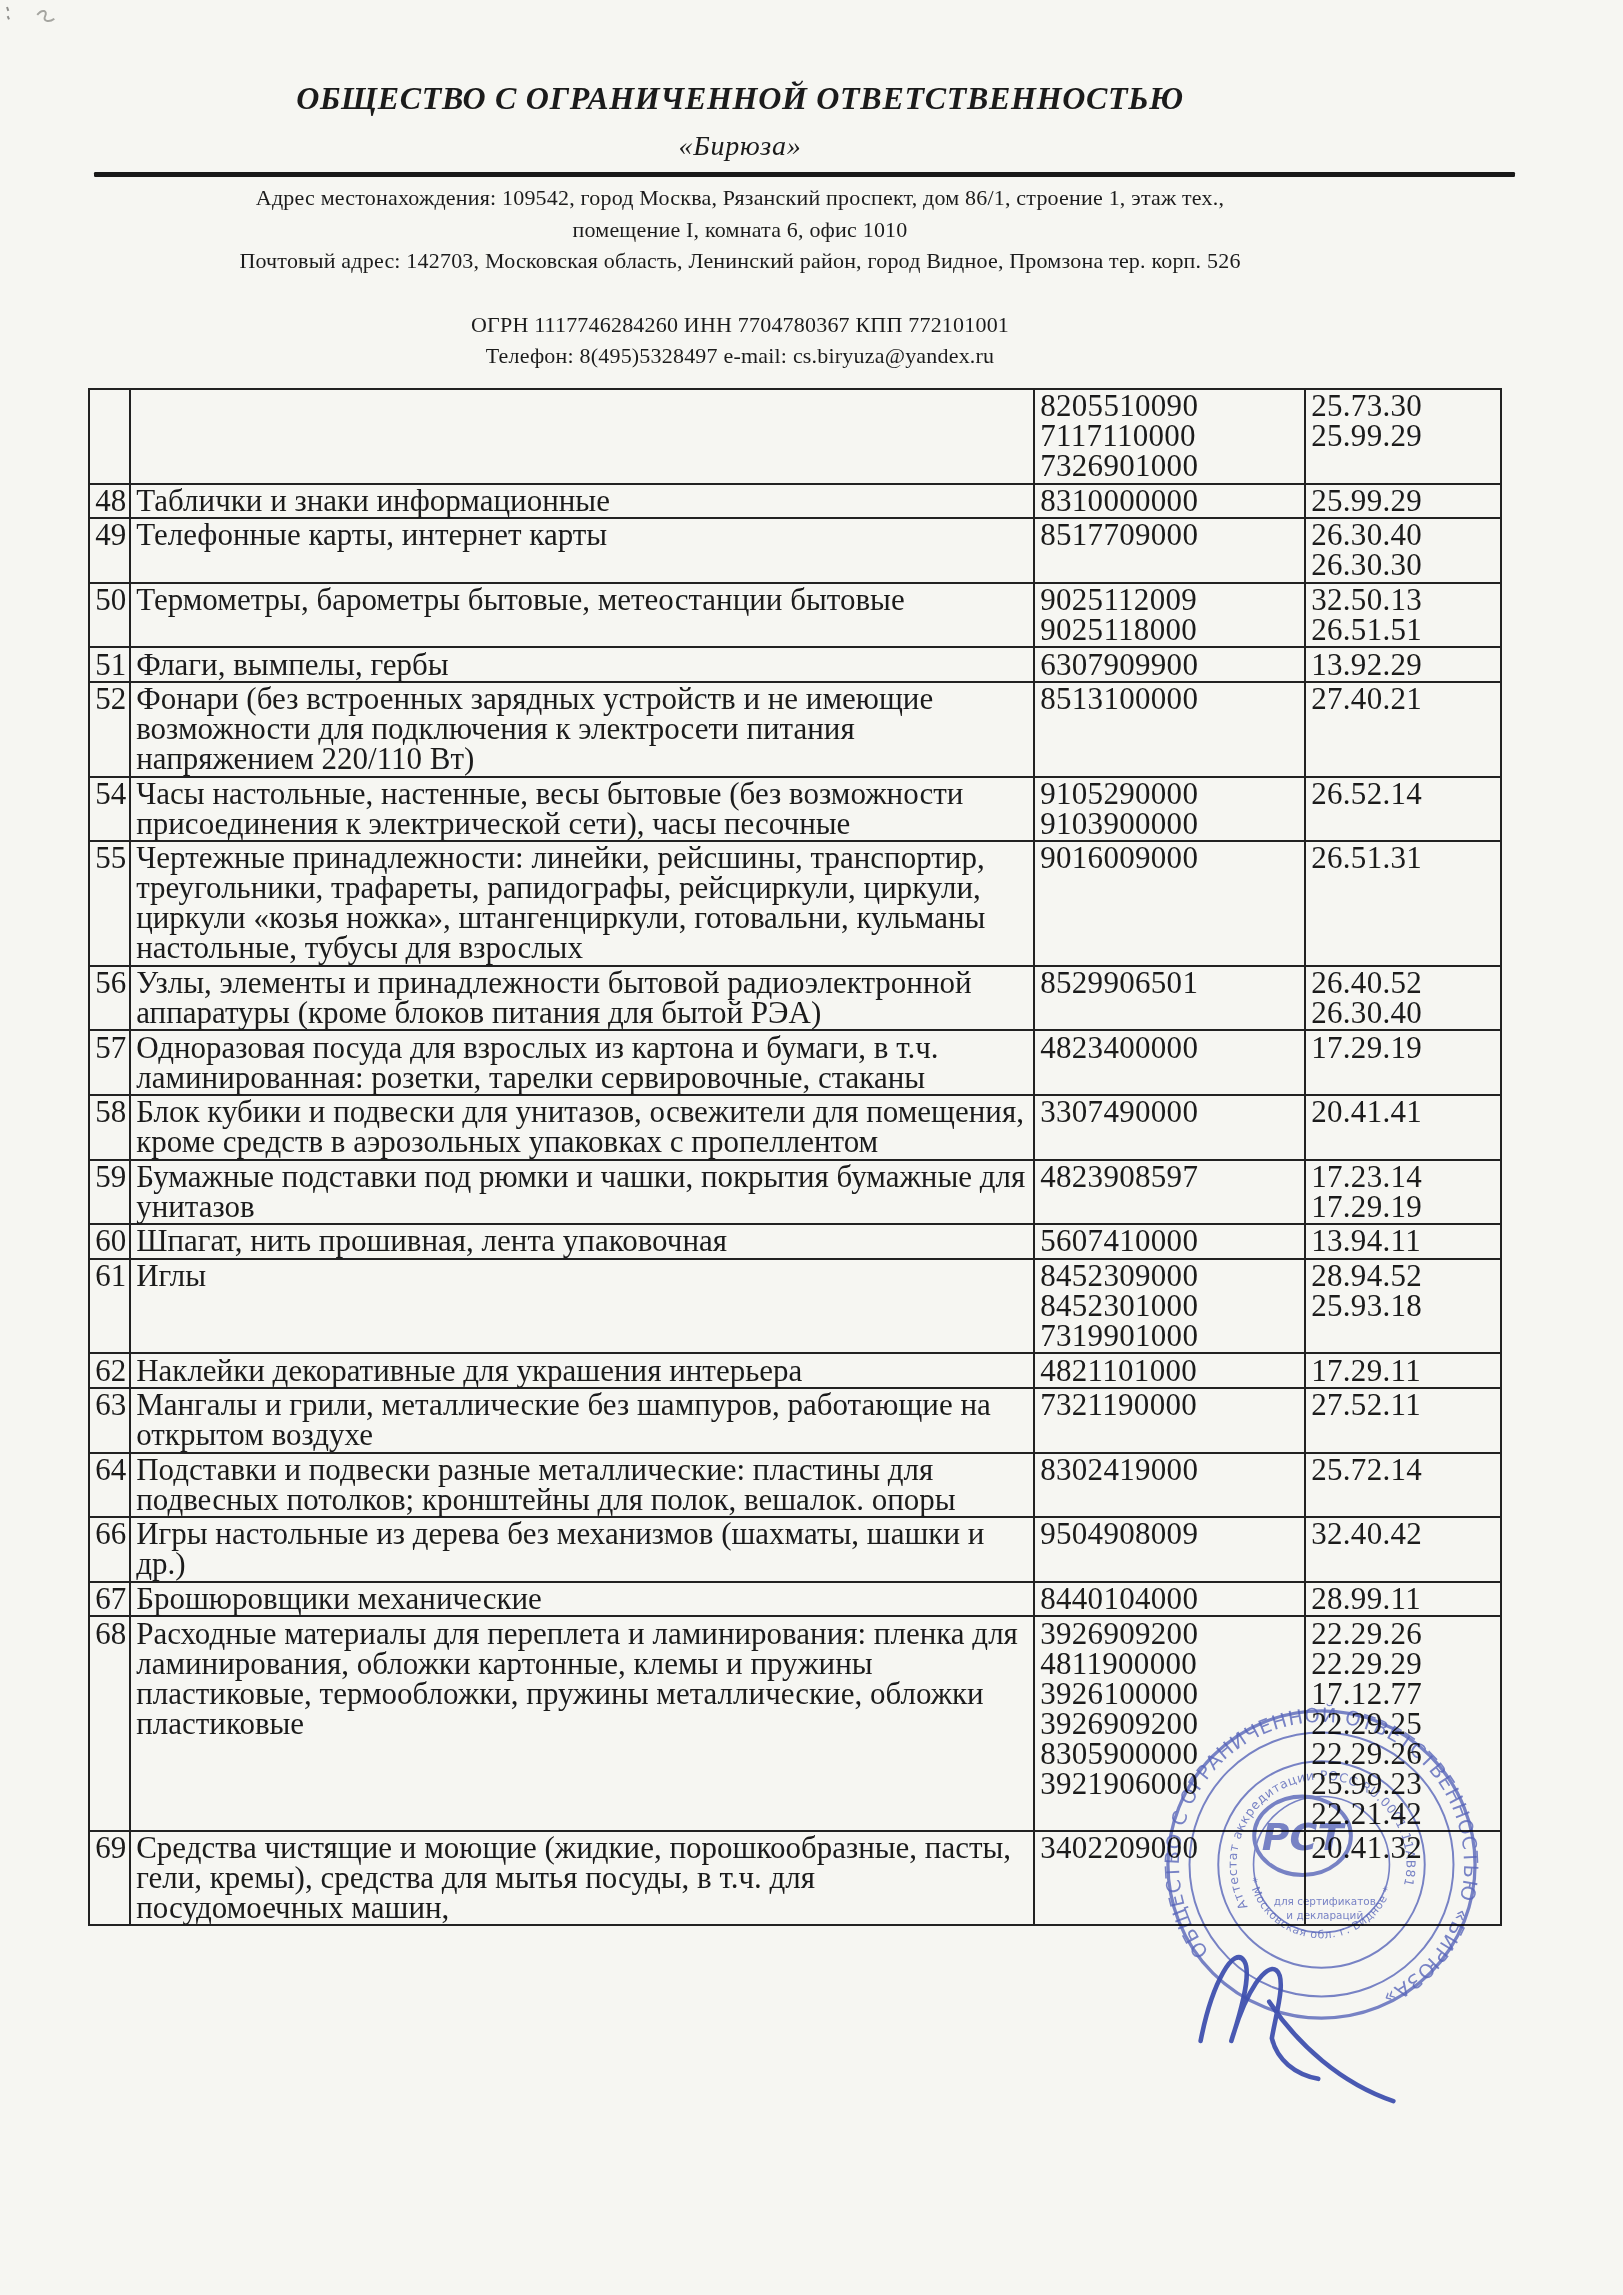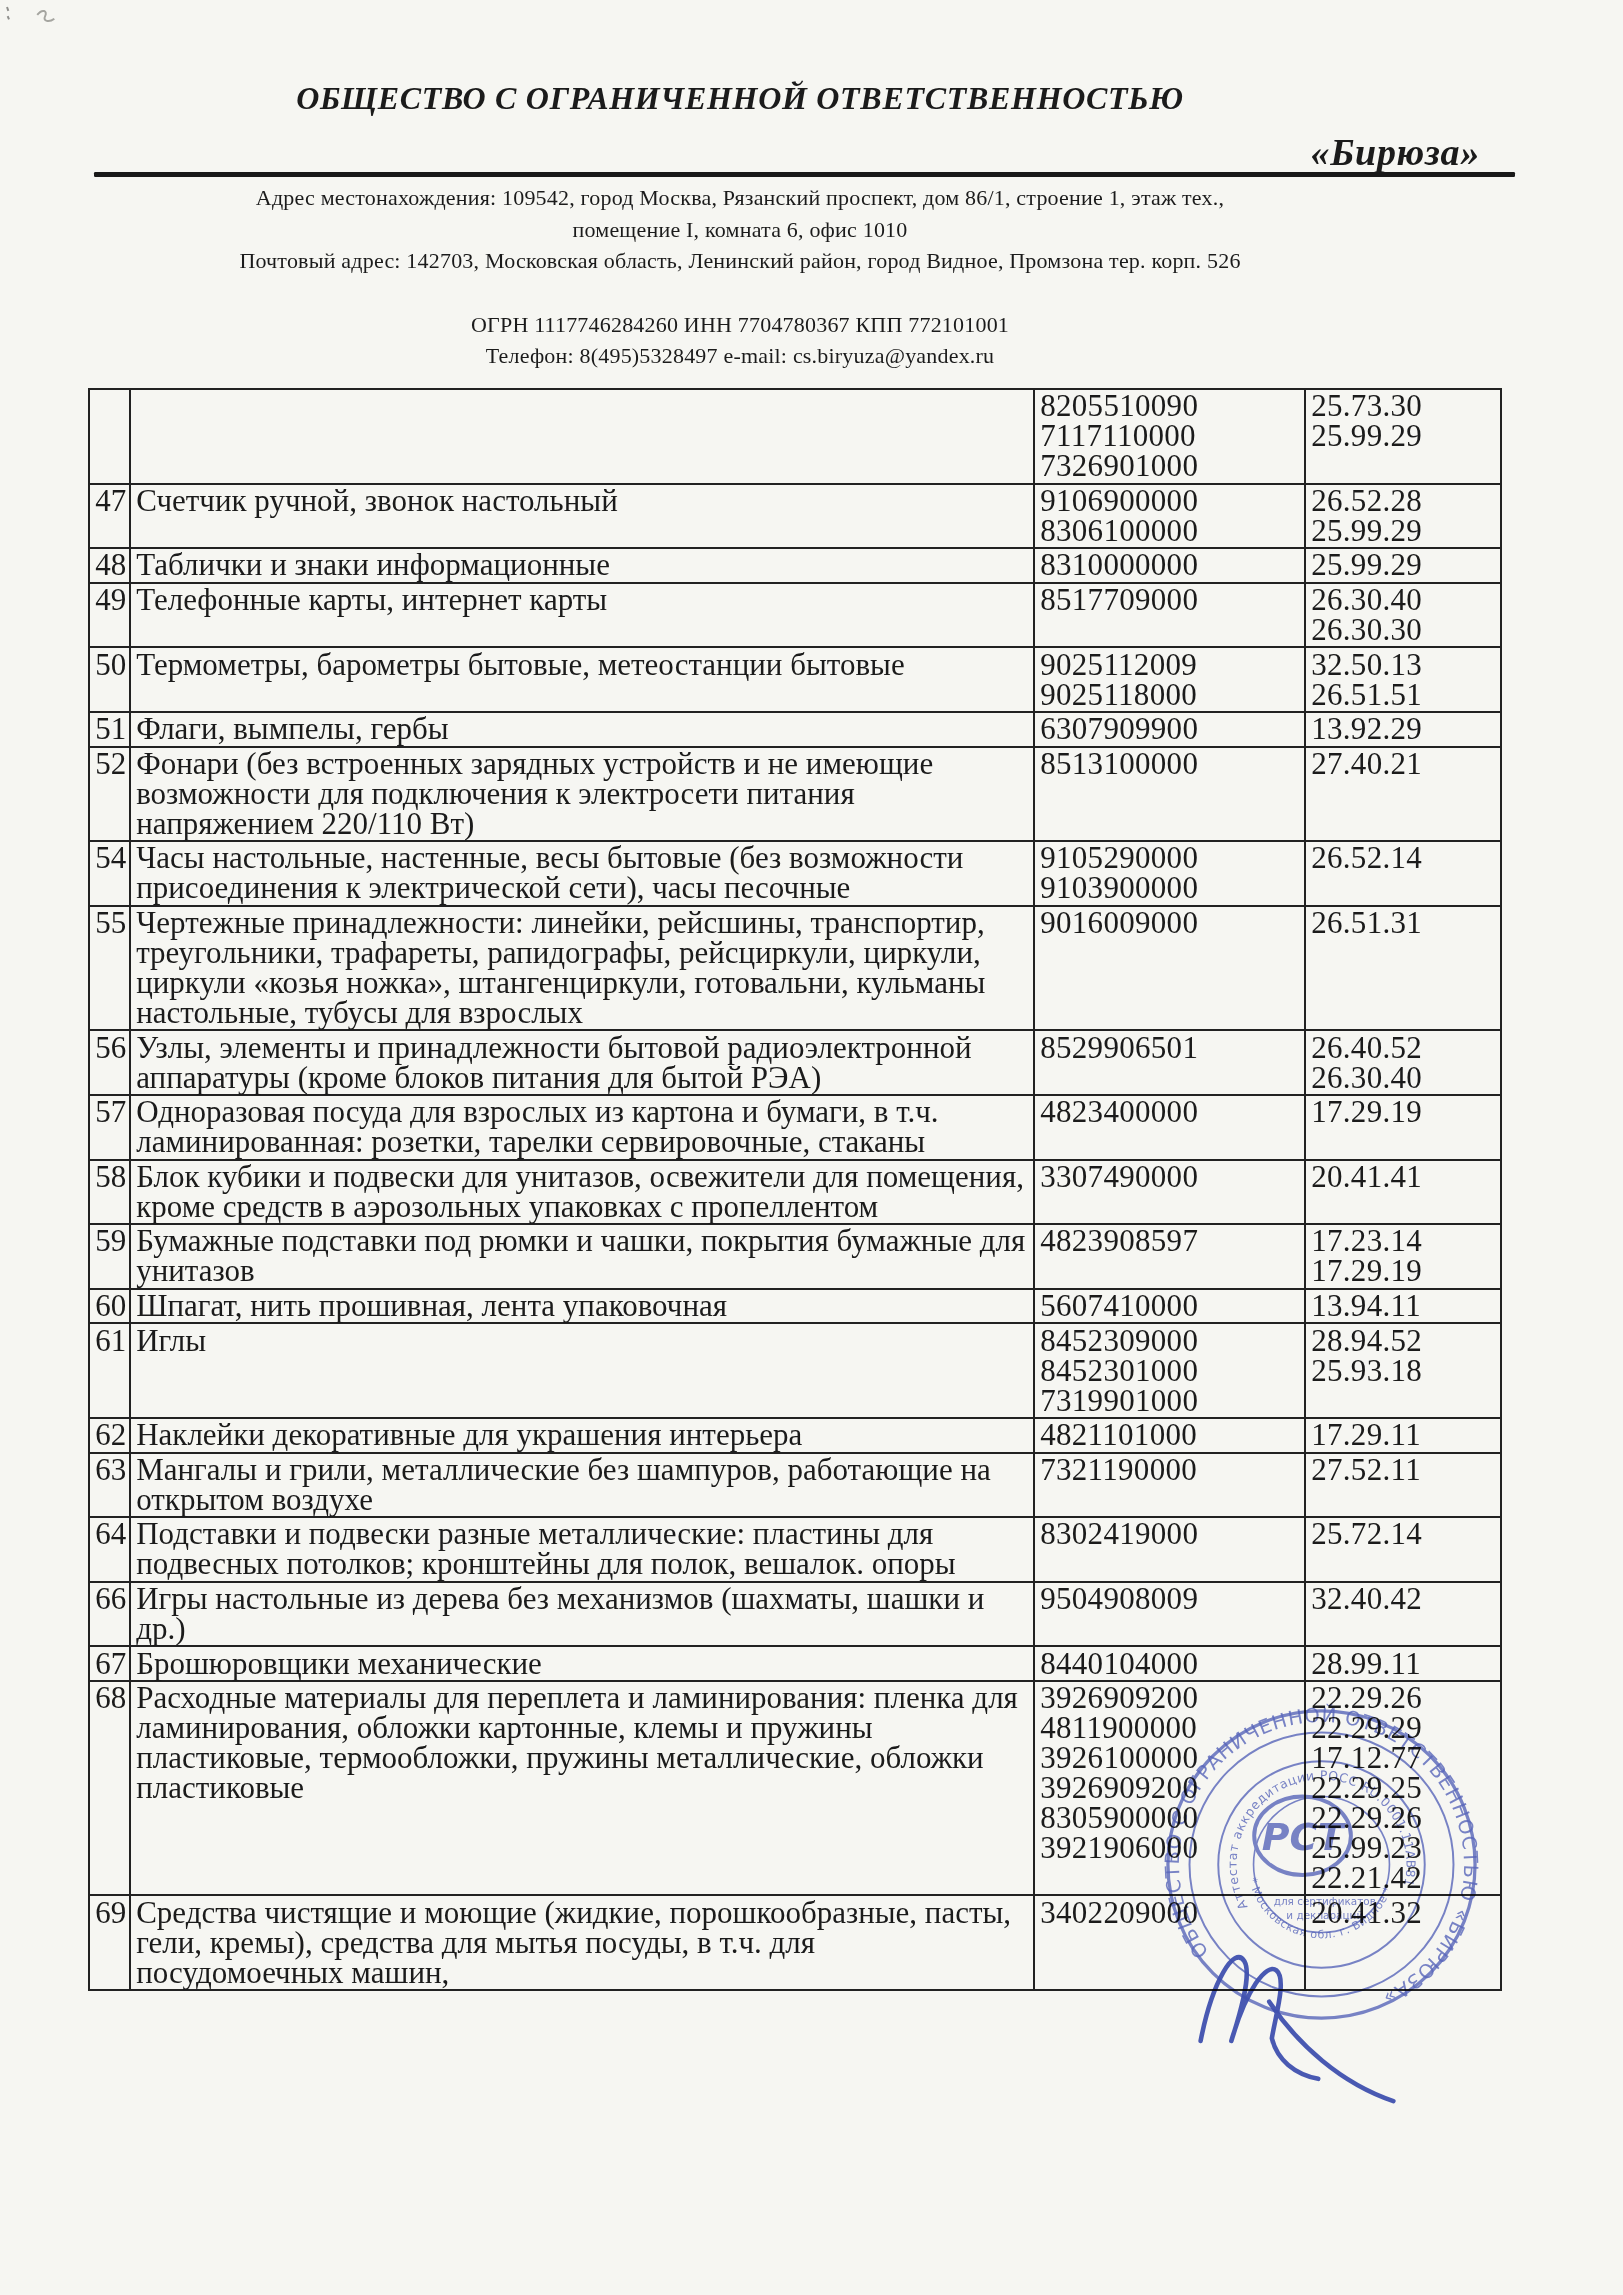--- a/index.html
+++ b/index.html
@@ -7,21 +7,21 @@
     width:1623px;height:2295px;
     background:#f5f5f1;
     font-family:"Liberation Serif","DejaVu Serif",serif;
     color:#1b1b1b;
     overflow:hidden;
   }
   .page{position:absolute;left:0;top:0;width:1623px;height:2295px;background:#f6f6f2;}
   
   .hline{position:absolute;left:0;width:1480px;text-align:center;white-space:nowrap;}
   .title1{top:80px;font-size:32px;font-weight:bold;font-style:italic;letter-spacing:0.7px;}
-  .title2{top:130px;font-size:38px;font-weight:bold;font-style:italic;letter-spacing:0.7px;text-align:right;}
+  .title2{top:130px;font-size:28px;font-weight:normal;font-style:italic;letter-spacing:0.7px;}
   .rule{position:absolute;left:94px;top:172px;width:1421px;height:4.6px;background:#191919;border-radius:1.3px;}
   .addr{font-size:22px;letter-spacing:0.2px;}
   .a1{top:185px;} .a2{top:217px;} .a3{top:248px;}
   .rg{top:312px;} .ct{top:343px;}
   
   table.goods{
     position:absolute;left:88px;top:388px;
     width:1412px;border-collapse:collapse;table-layout:fixed;
     font-size:31px;line-height:30px;
   }
@@ -75,32 +75,20 @@
             <div class="cl">8205510090</div>
             <div class="cl">7117110000</div>
             <div class="cl">7326901000</div>
           </td>
           <td class="c-okpd">
             <div class="cl">25.73.30</div>
             <div class="cl">25.99.29</div>
           </td>
         </tr>
         <tr>
-          <td class="c-num">47</td>
-          <td class="c-desc">Счетчик ручной, звонок настольный</td>
-          <td class="c-code">
-            <div class="cl">9106900000</div>
-            <div class="cl">8306100000</div>
-          </td>
-          <td class="c-okpd">
-            <div class="cl">26.52.28</div>
-            <div class="cl">25.99.29</div>
-          </td>
-        </tr>
-        <tr>
           <td class="c-num">48</td>
           <td class="c-desc">Таблички и знаки информационные</td>
           <td class="c-code">
             <div class="cl">8310000000</div>
           </td>
           <td class="c-okpd">
             <div class="cl">25.99.29</div>
           </td>
         </tr>
         <tr>

